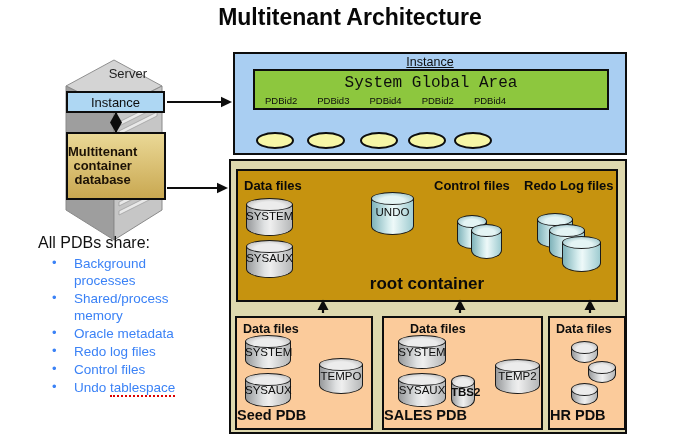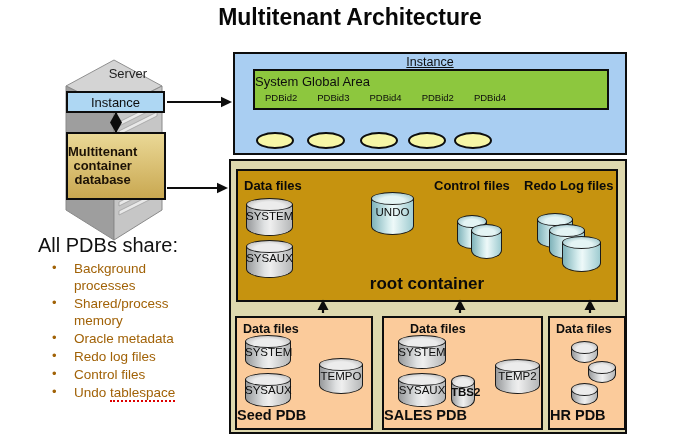--- a/index.html
+++ b/index.html
@@ -17,33 +17,33 @@
   .left-instance{position:absolute;left:66px;top:91px;width:99px;height:22px;z-index:2;
                  background:var(--left_instance_bg);border:2.4px solid #0d0d0d;box-sizing:border-box;
                  display:flex;align-items:center;justify-content:center;font-size:13px;}
   .mcd{position:absolute;left:66px;top:132px;width:100px;height:68px;z-index:2;box-sizing:border-box;
        background:linear-gradient(180deg,var(--mcd_top) 0%,var(--mcd_bottom) 100%);
        border:2.5px solid #0d0d0d;display:flex;align-items:center;justify-content:flex-start;}
   .mcd-text{white-space:pre-line;text-align:center;font-weight:bold;font-size:13px;line-height:1.1;color:#1c1206;}
 
   
   .share{position:absolute;left:38px;top:234px;width:190px;z-index:1;}
-  .share-h{font-size:20px;color:#111;margin-bottom:3px;}
+  .share-h{font-size:16px;color:#111;margin-bottom:3px;}
   .share ul{list-style:none;margin:2px 0 0 10px;padding:0;width:140px;}
-  .share li{position:relative;padding-left:26px;font-size:13.5px;line-height:1.26;color:#a16207;margin-bottom:1px;}
+  .share li{position:relative;padding-left:26px;font-size:13.5px;line-height:1.26;color:#3b82f6;margin-bottom:1px;}
   .share li::before{content:"•";position:absolute;left:4px;top:0;font-size:13px;}
   .squig{border-bottom:2px dotted var(--squiggle);}
 
   
   .instance-panel{position:absolute;left:233px;top:52px;width:394px;height:103px;z-index:2;box-sizing:border-box;
                   background:var(--instance_panel_bg);border:2.5px solid #0d0d0d;}
   .ip-title{position:absolute;left:0;top:1px;width:100%;text-align:center;font-size:12.5px;text-decoration:underline;}
   .sga{position:absolute;left:18px;top:15px;width:356px;height:41px;box-sizing:border-box;
        background:var(--sga_bg);border:2.2px solid #0d0d0d;}
-  .sga-title{text-align:left;font-size:13px;margin-top:3px;}
+  .sga-title{text-align:center;font-size:16px;margin-top:3px;font-family:Liberation Mono, monospace;}
   .pdbids{display:flex;gap:20px;padding-left:10px;margin-top:3px;font-size:9.5px;}
   .ps-label{position:absolute;left:14px;top:62px;font-size:12px;}
   .ellipse{position:absolute;width:38px;height:17px;top:78px;box-sizing:border-box;
            background:var(--process_ellipse_bg);border:2px solid #0d0d0d;border-radius:50%;}
 
   
   .db-panel{position:absolute;left:229px;top:159px;width:398px;height:275px;z-index:2;box-sizing:border-box;
             background:var(--outer_panel_bg);border:2.5px solid #0d0d0d;}
   .root-box{position:absolute;left:5px;top:8px;width:382px;height:133px;box-sizing:border-box;
             background:var(--root_bg);border:2.2px solid #0d0d0d;}

